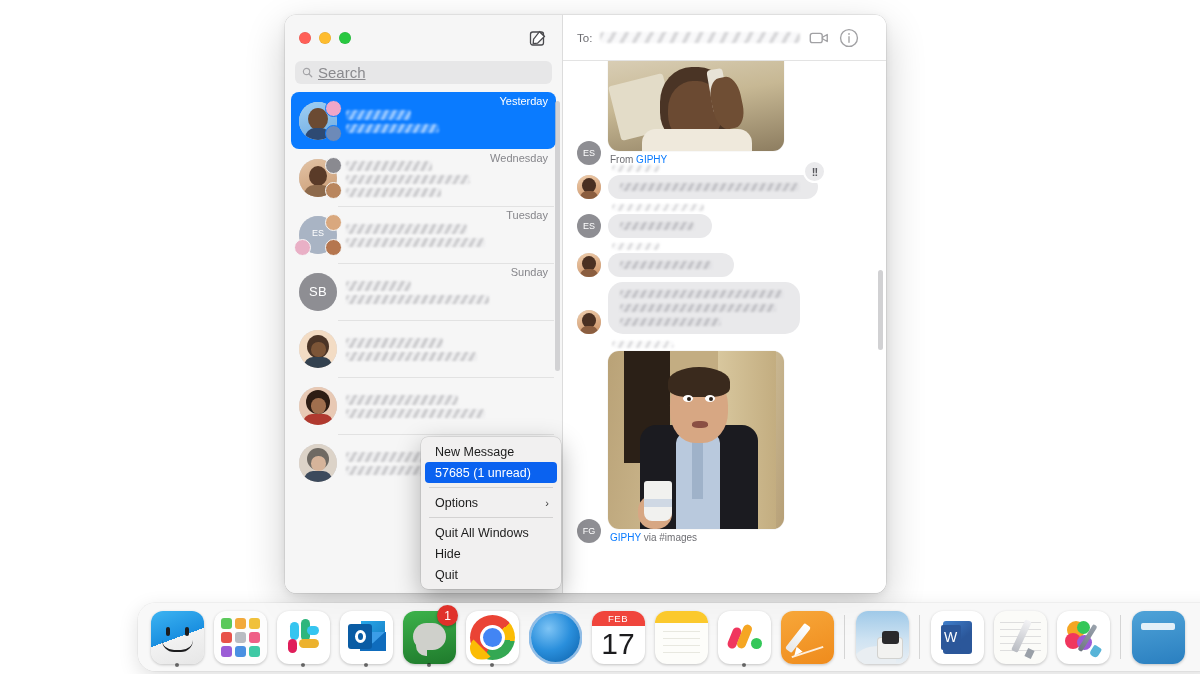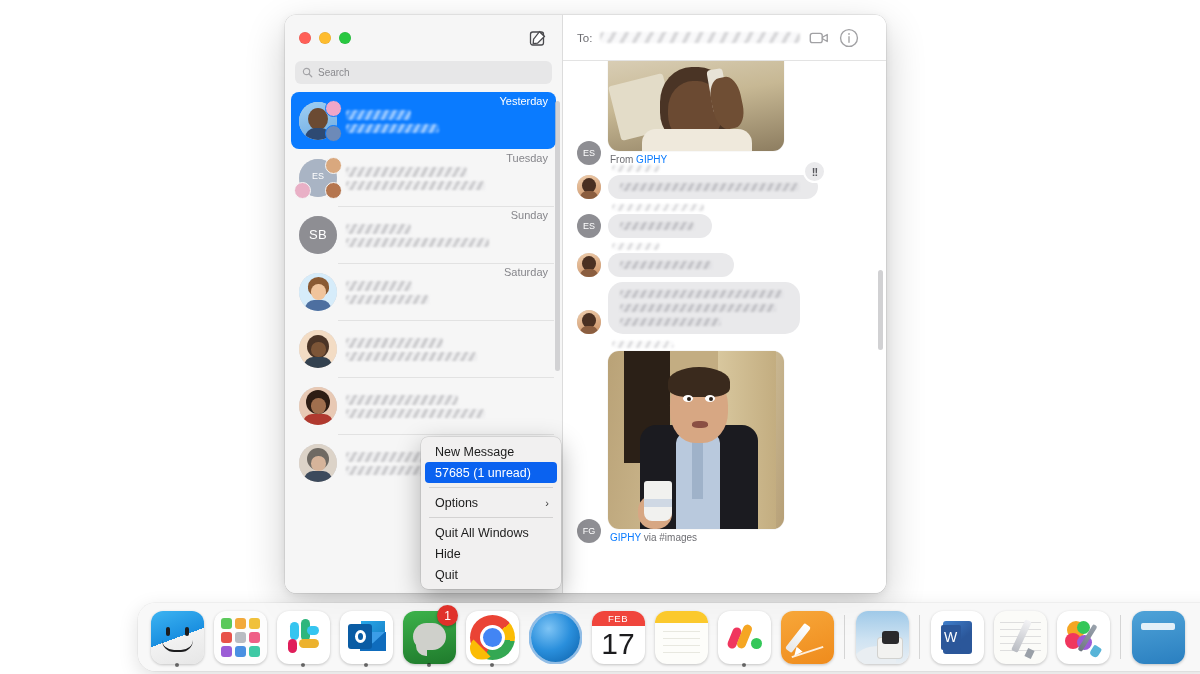--- a/index.html
+++ b/index.html
@@ -54,21 +54,21 @@
   .search-wrap { padding: 0 10px 8px 10px; flex: none; }
   .search-field {
     height: 23px;
     background: #e7e7e8;
     border-radius: 6px;
     display: flex; align-items: center;
     padding: 0 7px; gap: 5px;
   }
   .search-field .sicon { width: 11px; height: 11px; flex: none; opacity: .55; }
   .search-placeholder {
-    font-size: 10px; color: #8a8a8e;
+    font-size: 15px; color: #8a8a8e; text-decoration: underline;
   }
 
   .conv-list {
     flex: 1 1 auto;
     overflow: hidden;
     position: relative;
     padding: 0 6px;
   }
   .conv-row {
     height: 57px;
@@ -466,20 +466,36 @@
           <div class="sub s1" style="background:#f0a6c8;"></div>
           <div class="sub s2" style="background:#6d8ab8;"></div>
         </div>
         <div class="conv-text">
           <div class="redact l1"></div>
           <div class="redact l2"></div>
         </div>
         <div class="conv-date">Yesterday</div>
       </div>
 
+      <div class="conv-row">
+        <div class="avatar">
+          <div class="face" style="background:linear-gradient(160deg,#e3c4a6,#c99a72);">
+            <div style="position:absolute;left:10px;top:7px;width:18px;height:20px;border-radius:50%;background:#5a3b28;"></div>
+            <div style="position:absolute;left:5px;bottom:0;width:28px;height:12px;border-radius:10px 10px 0 0;background:#8d6a4c;"></div>
+          </div>
+          <div class="sub s1" style="background:#8a8a90;"></div>
+          <div class="sub s2" style="background:#b9865e;"></div>
+        </div>
+        <div class="conv-text">
+          <div class="redact l1"></div>
+          <div class="redact l2"></div>
+          <div class="redact l3"></div>
+        </div>
+        <div class="conv-date">Wednesday</div>
+      </div>
 
       <div class="conv-row">
         <div class="avatar">
           <div class="face" style="background:#a9b4c4;">
             <div style="position:absolute;left:0;right:0;top:12px;text-align:center;font-size:9px;color:#fff;">ES</div>
           </div>
           <div class="sub s1" style="background:#d9a87e;"></div>
           <div class="sub s2" style="background:#b5764f;"></div>
           <div class="sub s3" style="background:#e9b0c6;"></div>
         </div>
@@ -494,34 +510,20 @@
         <div class="avatar">
           <div class="initials">SB</div>
         </div>
         <div class="conv-text">
           <div class="redact l1" style="width:42%"></div>
           <div class="redact l2"></div>
         </div>
         <div class="conv-date">Sunday</div>
       </div>
 
-      <div class="conv-row">
-        <div class="avatar">
-          <div class="face" style="background:#d6ecfa;">
-            <div style="position:absolute;left:9px;top:4px;width:21px;height:19px;border-radius:50% 50% 40% 40%;background:#8a5a33;"></div>
-            <div style="position:absolute;left:12px;top:11px;width:15px;height:16px;border-radius:48%;background:#f0c49c;"></div>
-            <div style="position:absolute;left:6px;bottom:0;width:26px;height:11px;border-radius:9px 9px 0 0;background:#4d6fa0;"></div>
-          </div>
-        </div>
-        <div class="conv-text">
-          <div class="redact l1" style="width:44%"></div>
-          <div class="redact l2" style="width:56%"></div>
-        </div>
-        <div class="conv-date">Saturday</div>
-      </div>
 
 
       <div class="conv-row">
         <div class="avatar">
           <div class="face" style="background:#f3dcc4;">
             <div style="position:absolute;left:8px;top:5px;width:22px;height:23px;border-radius:50%;background:#4a3426;"></div>
             <div style="position:absolute;left:12px;top:12px;width:15px;height:15px;border-radius:48%;background:#7c5537;"></div>
             <div style="position:absolute;left:5px;bottom:0;width:28px;height:11px;border-radius:9px 9px 0 0;background:#33414f;"></div>
           </div>
         </div>

